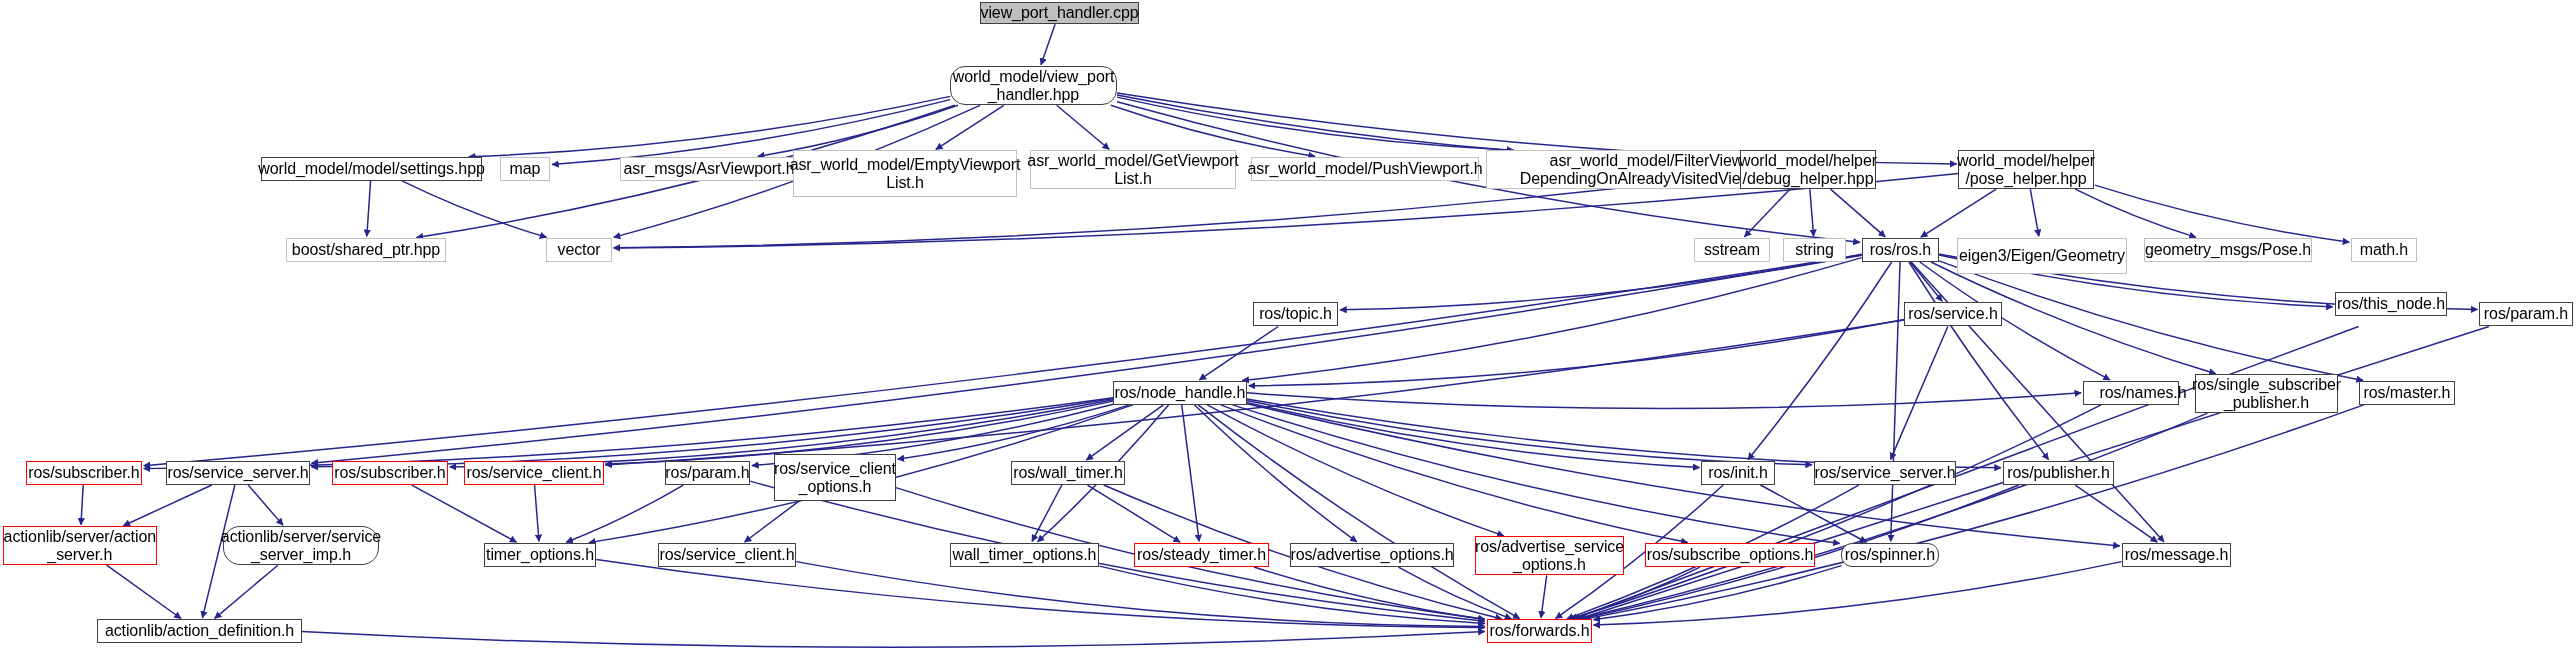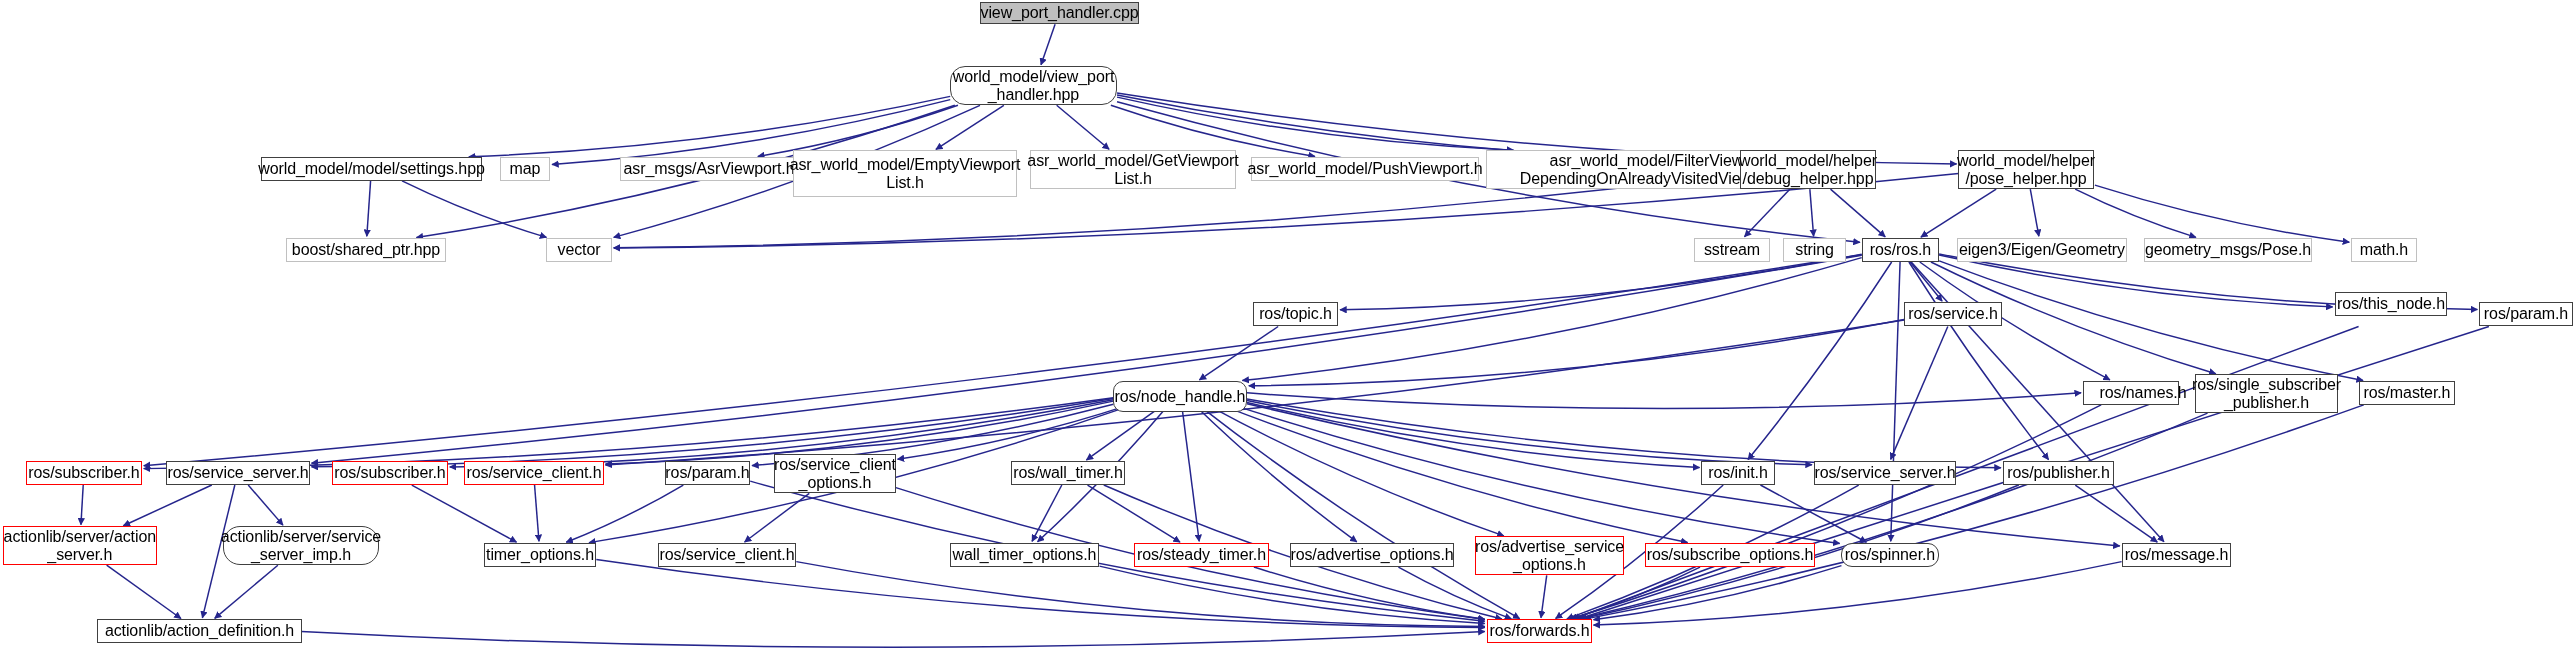--- a/index.html
+++ b/index.html
@@ -180,38 +180,38 @@
 DependingOnAlreadyVisitedViewports.h</div>
       <div class="node bold" style="left: 1740px; top: 150px; width: 136px; height: 39px;">world_model/helper
 /debug_helper.hpp</div>
       <div class="node bold" style="left: 1958px; top: 150px; width: 136px; height: 39px;">world_model/helper
 /pose_helper.hpp</div>
       <div class="node " style="left: 286px; top: 238px; width: 160px; height: 24px;">boost/shared_ptr.hpp</div>
       <div class="node " style="left: 546px; top: 238px; width: 66px; height: 24px;">vector</div>
       <div class="node " style="left: 1694px; top: 238px; width: 76px; height: 24px;">sstream</div>
       <div class="node " style="left: 1783px; top: 238px; width: 63px; height: 24px;">string</div>
       <div class="node bold" style="left: 1862px; top: 238px; width: 77px; height: 24px;">ros/ros.h</div>
-      <div class="node " style="left: 1957px; top: 238px; width: 170px; height: 24px;">eigen3/Eigen/Geometry</div>
+      <div class="node " style="left: 1957px; top: 238px; width: 170px; height: 36px;">eigen3/Eigen/Geometry</div>
       <div class="node " style="left: 2144px; top: 238px; width: 168px; height: 24px;">geometry_msgs/Pose.h</div>
       <div class="node " style="left: 2351px; top: 238px; width: 66px; height: 24px;">math.h</div>
       <div class="node bold" style="left: 1253px; top: 302px; width: 85px; height: 24px;">ros/topic.h</div>
       <div class="node bold" style="left: 1904px; top: 302px; width: 98px; height: 24px;">ros/service.h</div>
       <div class="node bold" style="left: 2335px; top: 292px; width: 112px; height: 24px;">ros/this_node.h</div>
       <div class="node bold" style="left: 2479px; top: 302px; width: 94px; height: 24px;">ros/param.h</div>
-      <div class="node bold" style="left: 1113px; top: 381px; width: 134px; height: 31px; border-radius: 10px;">ros/node_handle.h</div>
+      <div class="node bold" style="left: 1113px; top: 381px; width: 134px; height: 24px;">ros/node_handle.h</div>
       <div class="node bold" style="left: 2083px; top: 381px; width: 96px; height: 24px; padding-left: 24px;">ros/names.h</div>
       <div class="node bold" style="left: 2195px; top: 374px; width: 143px; height: 39px;">ros/single_subscriber
 _publisher.h</div>
       <div class="node bold" style="left: 2359px; top: 381px; width: 96px; height: 24px;">ros/master.h</div>
       <div class="node red" style="left: 26px; top: 461px; width: 116px; height: 24px;">ros/subscriber.h</div>
       <div class="node bold" style="left: 166px; top: 461px; width: 144px; height: 24px;">ros/service_server.h</div>
       <div class="node red" style="left: 332px; top: 461px; width: 116px; height: 24px;">ros/subscriber.h</div>
       <div class="node red" style="left: 464px; top: 461px; width: 140px; height: 24px;">ros/service_client.h</div>
       <div class="node bold" style="left: 665px; top: 461px; width: 85px; height: 24px;">ros/param.h</div>
-      <div class="node bold" style="left: 774px; top: 454px; width: 122px; height: 39px;">ros/service_client
+      <div class="node bold" style="left: 774px; top: 454px; width: 122px; height: 47px;">ros/service_client
 _options.h</div>
       <div class="node bold" style="left: 1011px; top: 461px; width: 114px; height: 24px;">ros/wall_timer.h</div>
       <div class="node bold" style="left: 1701px; top: 461px; width: 74px; height: 24px;">ros/init.h</div>
       <div class="node bold" style="left: 1814px; top: 461px; width: 142px; height: 24px;">ros/service_server.h</div>
       <div class="node bold" style="left: 2003px; top: 461px; width: 111px; height: 24px;">ros/publisher.h</div>
       <div class="node red" style="left: 2.8px; top: 526px; width: 154px; height: 39px;">actionlib/server/action
 _server.h</div>
       <div class="node bold" style="left: 223px; top: 526px; width: 156px; height: 39px; border-radius: 17px;">actionlib/server/service
 _server_imp.h</div>
       <div class="node bold" style="left: 484px; top: 543px; width: 112px; height: 24px;">timer_options.h</div>

